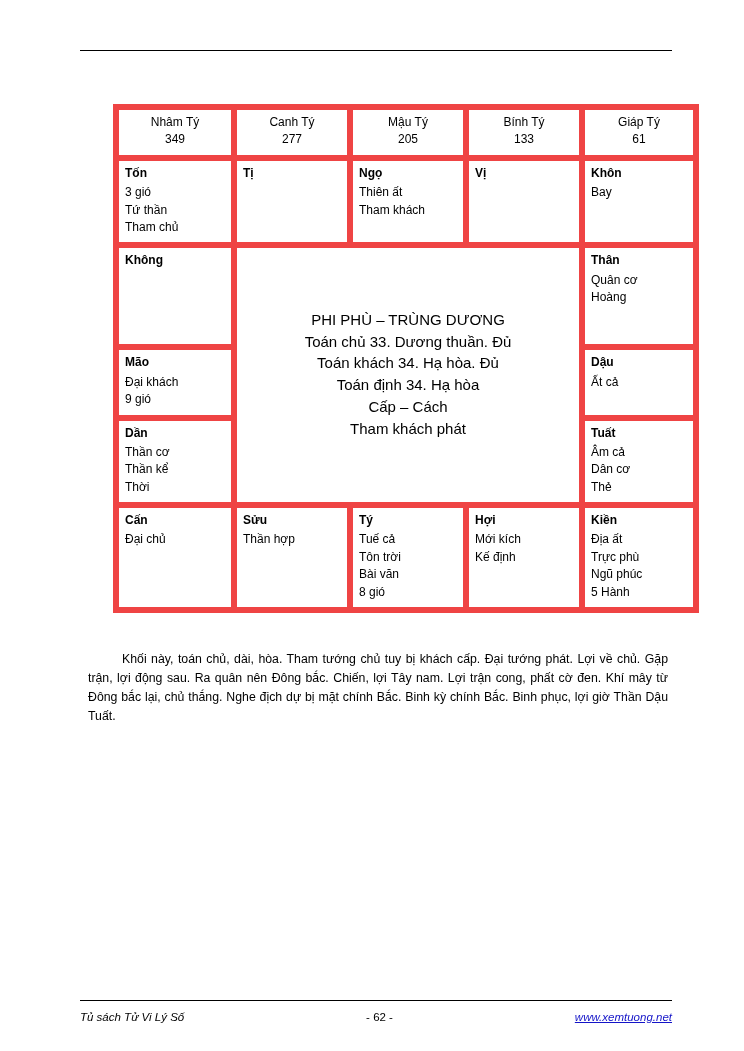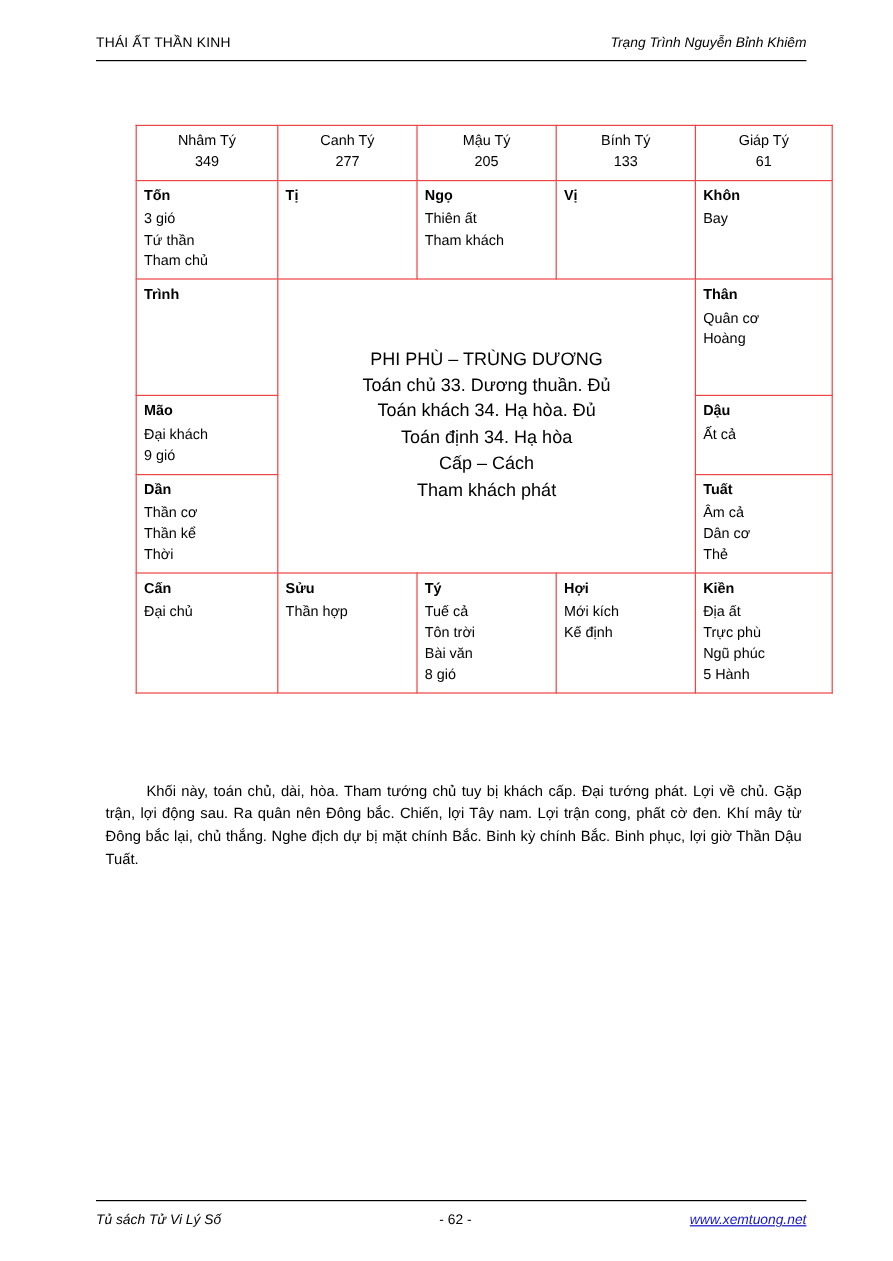--- a/index.html
+++ b/index.html
@@ -57,21 +57,21 @@
     top: 104px;
     width: 580px;
   }
   table.chart {
     border-collapse: collapse;
     width: 580px;
     table-layout: fixed;
     font-size: 12px;
   }
   table.chart td {
-    border: 1px solid #ef4444;
+    border: 6px solid #ef4444;
     vertical-align: top;
     padding: 4px 6px 6px 6px;
     line-height: 1.45;
   }
   td.topcell {
     text-align: center;
     padding: 6px 4px 8px 4px;
     line-height: 1.55;
   }
   .cell-title {
@@ -133,24 +133,20 @@
     font-style: italic;
     color: #1414c8;
     text-decoration: underline;
   }
 </style>
 </head>
 <body>
 
 <div class="page">
 
-  <div class="header">
-    <div class="header-left">THÁI ẤT THẦN KINH</div>
-    <div class="header-right">Trạng Trình Nguyễn Bỉnh Khiêm</div>
-  </div>
   <div class="header-rule"></div>
 
   <div class="chart-wrap">
     <table class="chart">
       <colgroup>
         <col style="width:118px">
         <col style="width:116px">
         <col style="width:116px">
         <col style="width:116px">
         <col style="width:114px">
@@ -199,21 +195,21 @@
             <span class="cell-title">Vị</span>
           </td>
           <td>
             <span class="cell-title">Khôn</span>
             <span class="cell-line">Bay</span>
           </td>
         </tr>
 
         <tr>
           <td class="h-empty">
-            <span class="cell-title">Trình</span>
+            <span class="cell-title">Không</span>
           </td>
           <td class="center-block" colspan="3" rowspan="3">
             <span class="cline">PHI PHÙ – TRÙNG DƯƠNG</span>
             <span class="cline">Toán chủ 33. Dương thuần. Đủ</span>
             <span class="cline">Toán khách 34. Hạ hòa. Đủ</span>
             <span class="cline">Toán định 34. Hạ hòa</span>
             <span class="cline">Cấp – Cách</span>
             <span class="cline">Tham khách phát</span>
           </td>
           <td>

